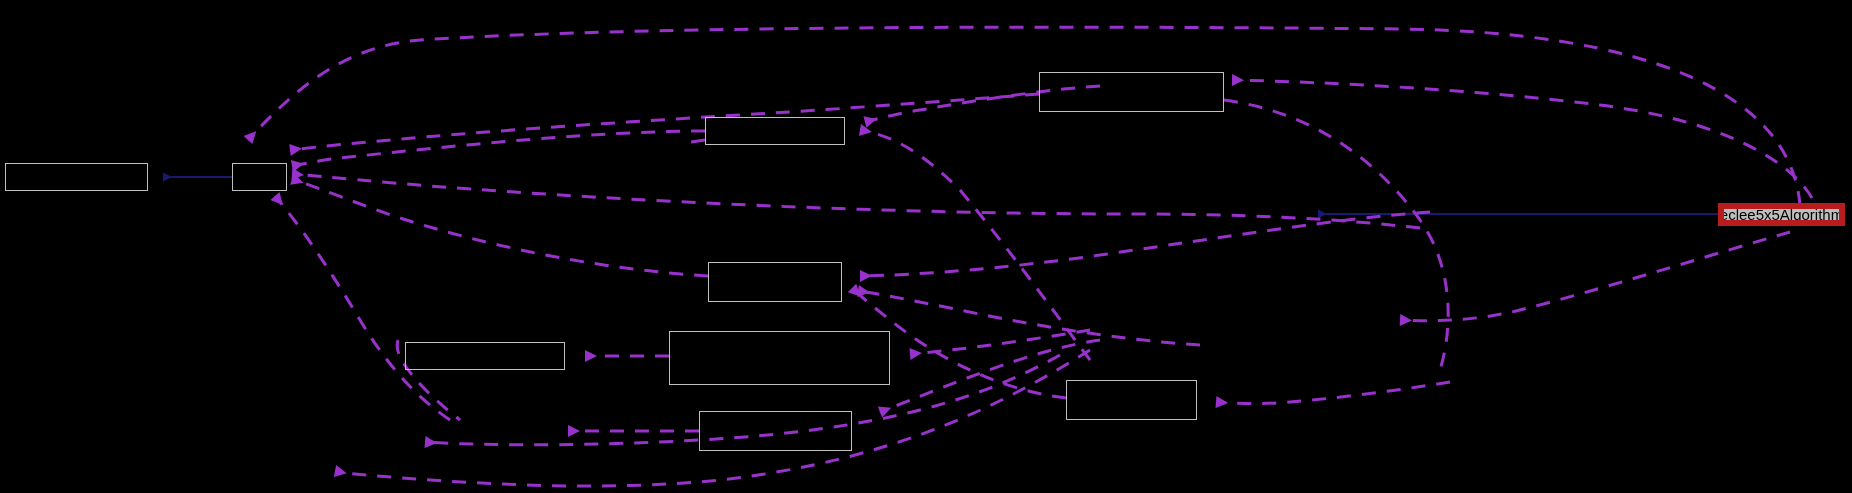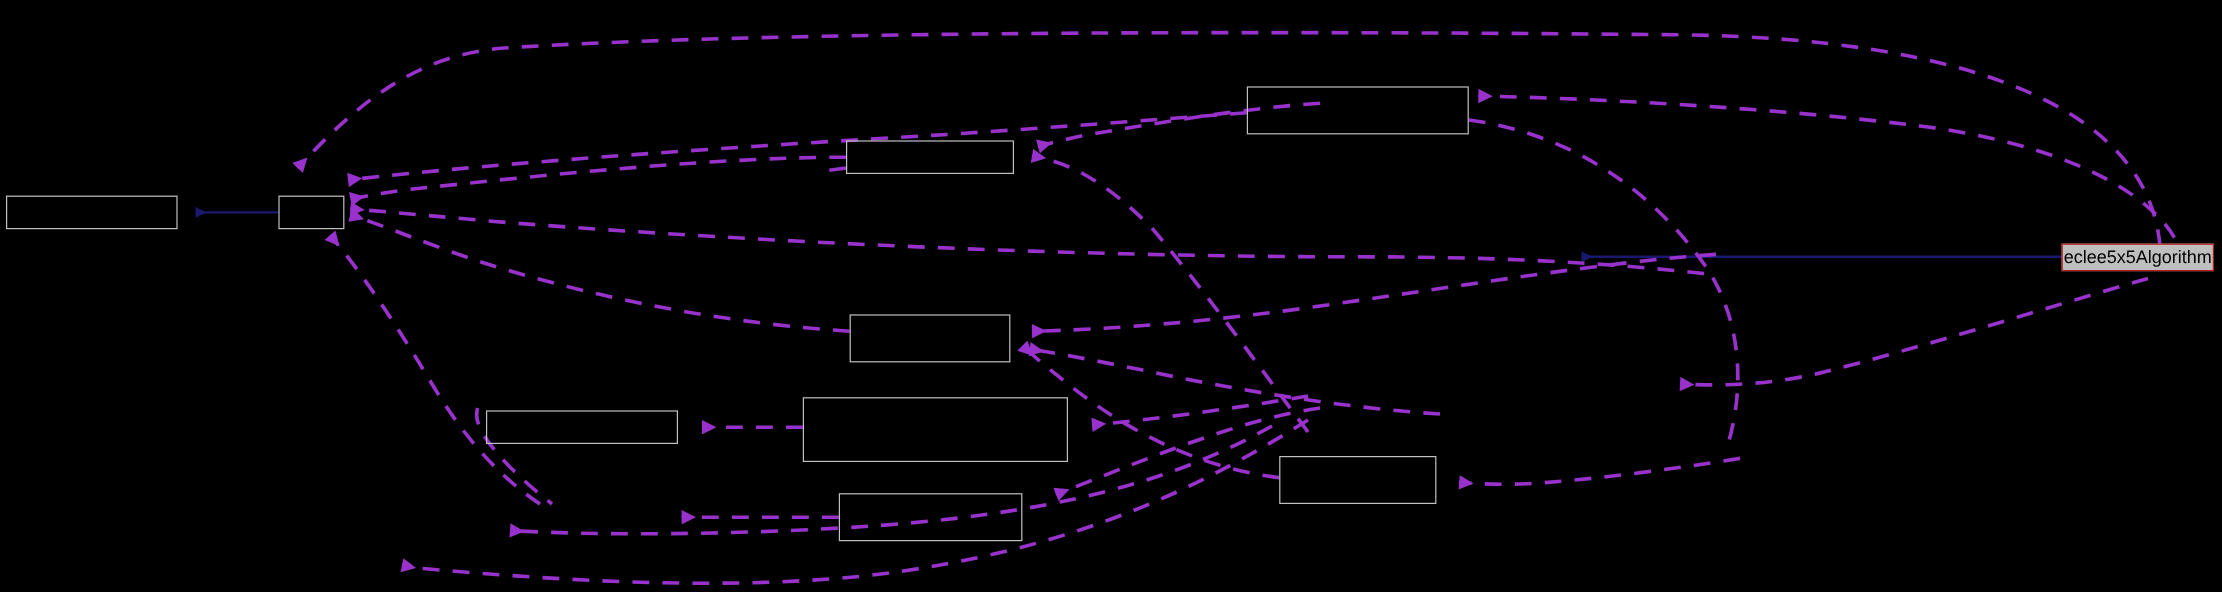--- a/index.html
+++ b/index.html
@@ -32,21 +32,21 @@
     align-items: center;
     justify-content: center;
     font-size: 15px;
     line-height: 1;
     color: #000000;
     white-space: nowrap;
     overflow: hidden;
   }
   .gnode.filled {
     background: #bfbfbf;
-    border: 1px solid #b91c1c;
+    border: 6px solid #b91c1c;
     color: #000000;
   }
   .gnode .glabel {
     display: block;
     padding: 0 6px;
   }
 </style>
 </head>
 <body>
 

